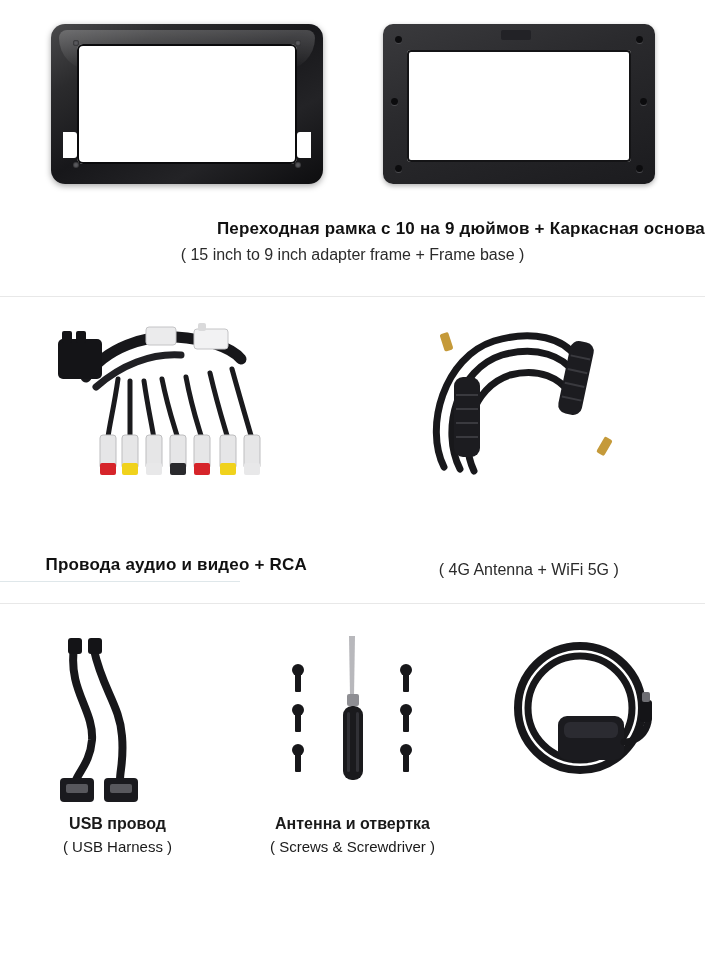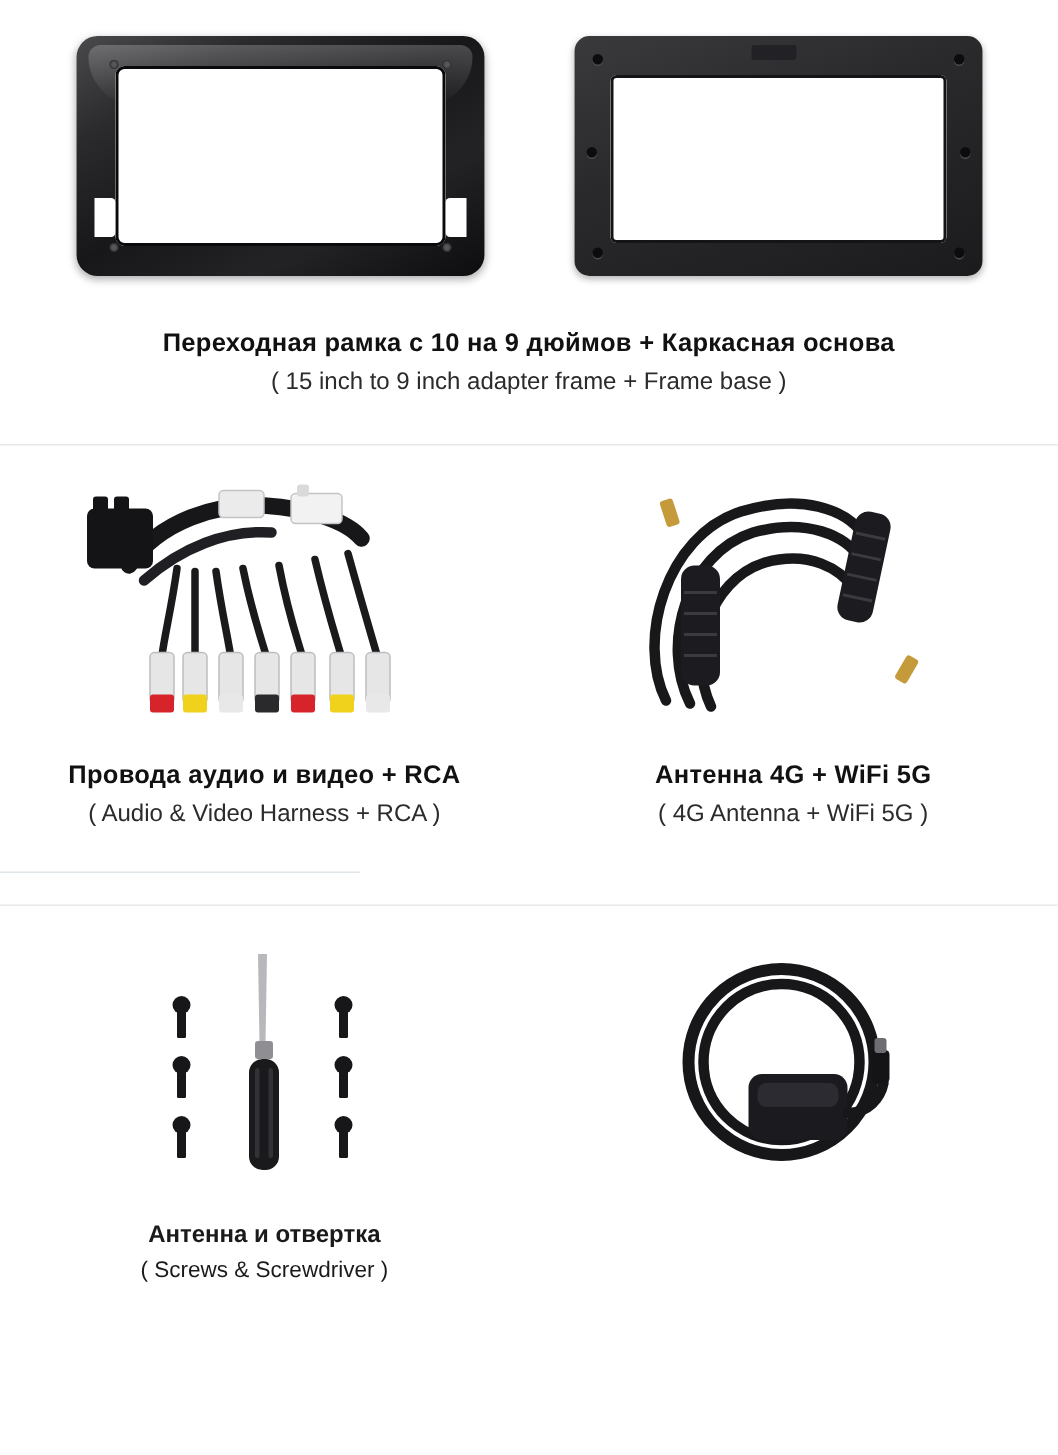--- a/index.html
+++ b/index.html
@@ -21,21 +21,21 @@
     position: relative;
     background: #ffffff;
   }
 
   
   .section {
     position: relative;
     width: 100%;
   }
   .caption-ru {
-    text-align: center;
+    text-align: right;
     font-size: 17px;
     font-weight: bold;
     color: #111111;
     letter-spacing: 0.2px;
     line-height: 1.25;
   }
   .caption-en {
     text-align: center;
     font-size: 16px;
     font-weight: normal;
@@ -144,20 +144,21 @@
   }
   .two-col {
     display: flex;
     width: 100%;
   }
   .col {
     flex: 1 1 50%;
     display: flex;
     flex-direction: column;
     align-items: center;
+    gap: 48px;
   }
   .art {
     position: relative;
     display: flex;
     align-items: center;
     justify-content: center;
   }
 
   
   .harness { width: 300px; height: 175px; }
@@ -276,21 +277,20 @@
               <rect x="120" y="146" width="16" height="12" rx="2" fill="#e8e8e9"></rect>
               <rect x="144" y="146" width="16" height="12" rx="2" fill="#2a2a2d"></rect>
               <rect x="168" y="146" width="16" height="12" rx="2" fill="#d6242a"></rect>
               <rect x="194" y="146" width="16" height="12" rx="2" fill="#f0d21c"></rect>
               <rect x="218" y="146" width="16" height="12" rx="2" fill="#e8e8e9"></rect>
             </g>
           </svg>
         </div>
         <div style="margin-top:14px;">
           <div class="caption-ru">Провода аудио и видео + RCA</div>
-          <div class="caption-en">( Audio &amp; Video Harness + RCA )</div>
         </div>
       </div>
 
       <div class="col">
         <div class="art antenna4g">
           <svg width="230" height="175" viewBox="0 0 230 175">
 
             <path d="M30 150 C 10 110, 30 40, 80 24 C 120 12, 150 22, 162 40" stroke="#18181b" stroke-width="7" fill="none" stroke-linecap="round"></path>
             <path d="M46 152 C 26 112, 44 52, 88 38 C 124 28, 150 40, 160 56" stroke="#18181b" stroke-width="7" fill="none" stroke-linecap="round"></path>
             <path d="M60 154 C 44 120, 58 70, 96 58 C 126 50, 146 62, 156 76" stroke="#18181b" stroke-width="7" fill="none" stroke-linecap="round"></path>
@@ -309,34 +309,53 @@
               <line x1="152" y1="54" x2="172" y2="54"></line>
               <line x1="152" y1="68" x2="172" y2="68"></line>
               <line x1="152" y1="82" x2="172" y2="82"></line>
             </g>
 
             <rect x="28" y="16" width="9" height="18" rx="2" fill="#c59a3a" transform="rotate(-18 32 25)"></rect>
             <rect x="186" y="120" width="9" height="18" rx="2" fill="#c59a3a" transform="rotate(30 190 129)"></rect>
           </svg>
         </div>
         <div style="margin-top:14px;">
-          <div class="caption-ru">Антенна 4G + WiFi 5G</div>
           <div class="caption-en">( 4G Antenna + WiFi 5G )</div>
         </div>
       </div>
 
     </div>
     <div class="thin-rule" style="top:284px;"></div>
   </div>
 
   <div class="divider" style="margin-top:6px;"></div>
 
   <div class="section row3" style="padding-top:26px;">
     <div class="three-col">
 
+      <div class="col3">
+        <div class="usb-art">
+          <svg width="180" height="175" viewBox="0 0 180 175">
+            <path d="M46 18 C 40 60, 66 80, 64 110 C 62 132, 52 140, 48 150" stroke="#17171a" stroke-width="8" fill="none" stroke-linecap="round"></path>
+            <path d="M66 20 C 74 58, 92 76, 94 106 C 96 130, 92 140, 92 150" stroke="#17171a" stroke-width="8" fill="none" stroke-linecap="round"></path>
+
+            <rect x="40" y="8" width="14" height="16" rx="3" fill="#141417"></rect>
+            <rect x="60" y="8" width="14" height="16" rx="3" fill="#141417"></rect>
+
+            <rect x="32" y="148" width="34" height="24" rx="4" fill="#1a1a1e"></rect>
+            <rect x="38" y="154" width="22" height="9" rx="2" fill="#58585d"></rect>
+            <rect x="76" y="148" width="34" height="24" rx="4" fill="#1a1a1e"></rect>
+            <rect x="82" y="154" width="22" height="9" rx="2" fill="#58585d"></rect>
+          </svg>
+        </div>
+        <div style="margin-top:10px;">
+          <div class="cap-small-ru">USB провод</div>
+          <div class="cap-small-en">( USB Harness )</div>
+        </div>
+      </div>
 
       <div class="col3">
         <div class="screw-art">
           <svg width="180" height="175" viewBox="0 0 180 175">
 
             <polygon points="86,6 92,6 91,66 87,66" fill="#b8b8bc"></polygon>
             <rect x="84" y="64" width="12" height="12" rx="2" fill="#8e8e93"></rect>
             <rect x="80" y="76" width="20" height="74" rx="9" fill="#1a1a1d"></rect>
             <rect x="84" y="82" width="3" height="60" rx="1.5" fill="#313136"></rect>
             <rect x="93" y="82" width="3" height="60" rx="1.5" fill="#313136"></rect>

